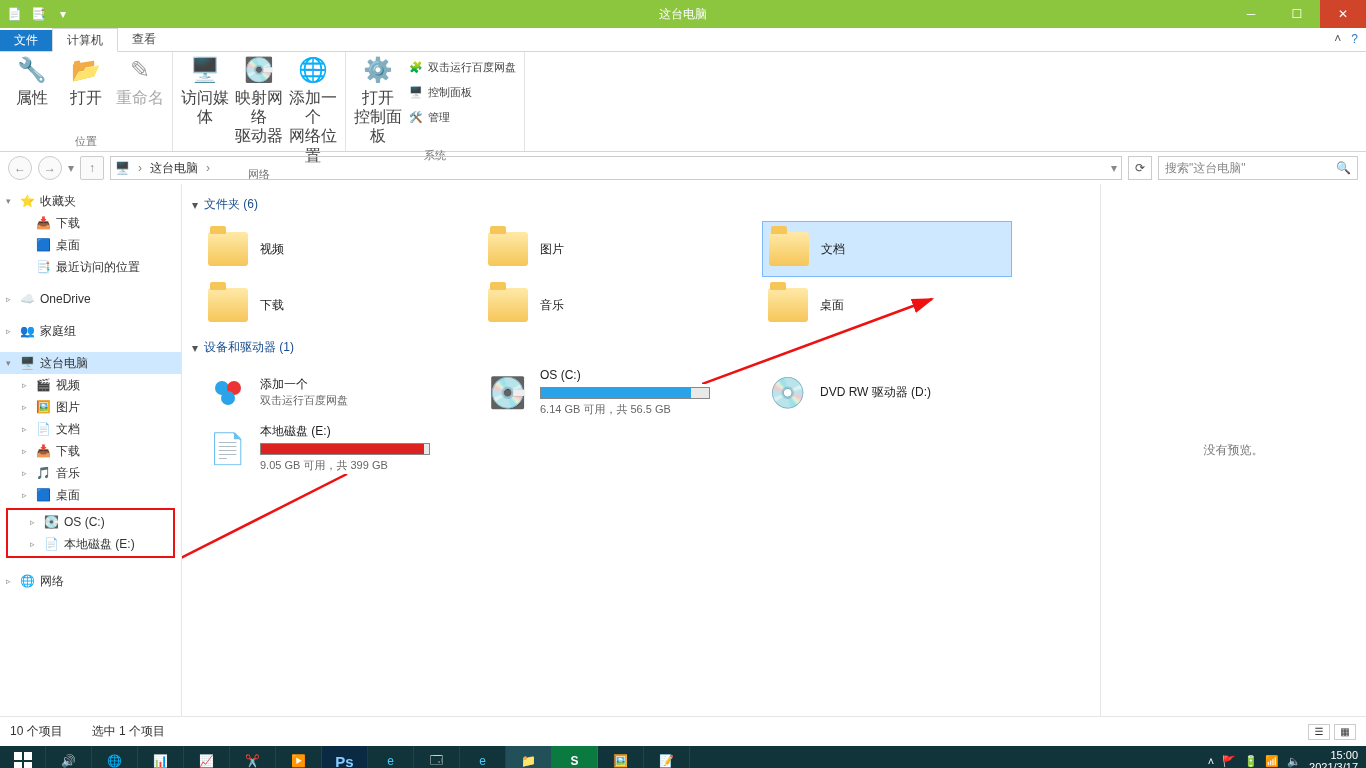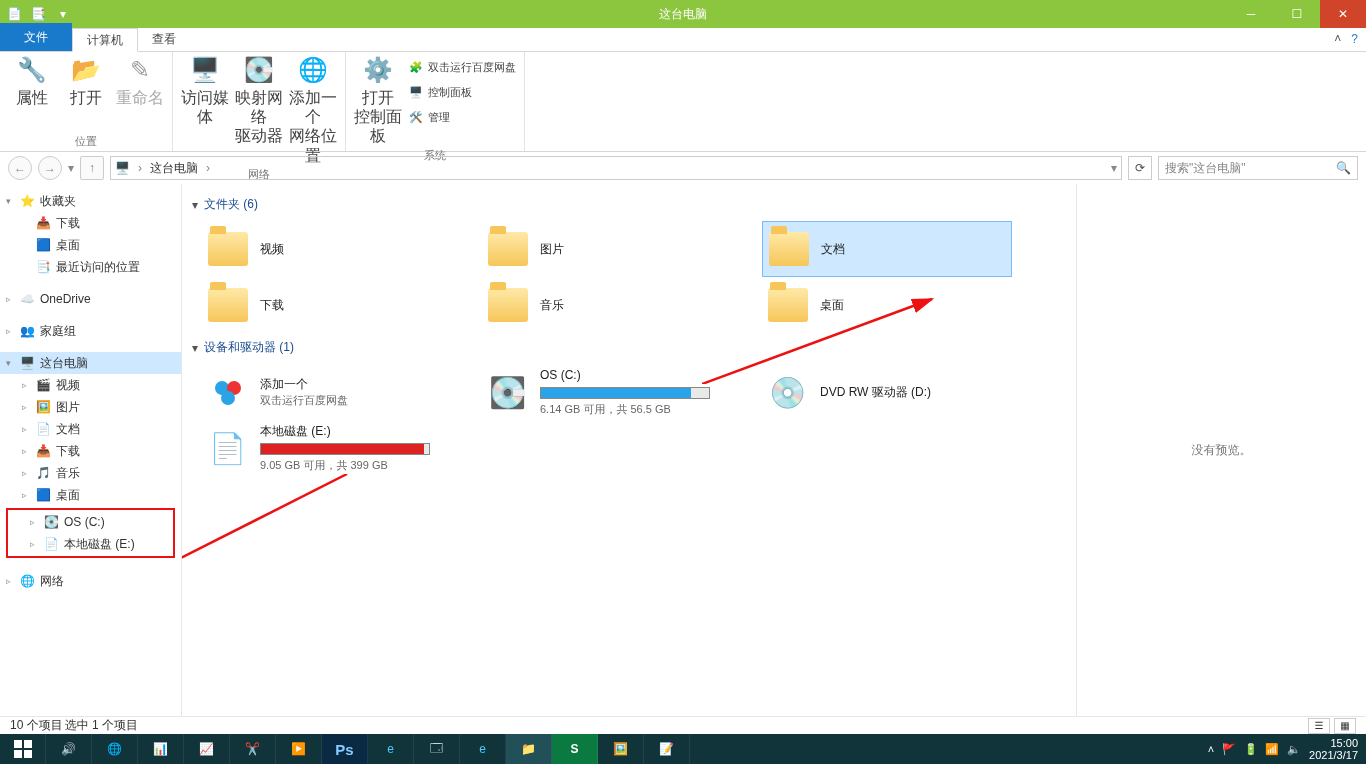--- a/index.html
+++ b/index.html
@@ -9,21 +9,21 @@
 .titlebar { height:28px; background:#8cc63f; display:flex; align-items:center; position:relative; }
 .titlebar .qat { display:flex; gap:6px; padding:0 6px; }
 .titlebar .qat span { width:18px; height:18px; display:flex; align-items:center; justify-content:center; }
 .titlebar .title { position:absolute; left:50%; transform:translateX(-50%); color:#fff; font-size:12px; }
 .titlebar .winctl { position:absolute; right:0; display:flex; height:28px; }
 .titlebar .winctl div { width:46px; display:flex; align-items:center; justify-content:center; color:#fff; }
 .titlebar .winctl .close { background:#d0442a; color:#fff; }
 
 
 .ribbontabs { height:24px; background:#fff; display:flex; align-items:flex-end; border-bottom:1px solid #d6d6d6; position:relative; }
-.ribbontabs .filetab { background:#1979ca; color:#fff; height:28px; padding:0 24px; display:flex; align-items:center; }
+.ribbontabs .filetab { background:#1979ca; color:#fff; height:21px; padding:0 14px; display:flex; align-items:center; }
 .ribbontabs .tab { height:24px; padding:0 14px; display:flex; align-items:center; color:#444; }
 .ribbontabs .tab.active { border:1px solid #d6d6d6; border-bottom:1px solid #fff; margin-bottom:-1px; background:#fff; }
 .ribbontabs .help { position:absolute; right:8px; top:4px; display:flex; gap:10px; color:#555; }
 
 
 .ribbon { height:100px; background:#fff; border-bottom:1px solid #d6d6d6; display:flex; }
 .rgroup { border-right:1px solid #e3e3e3; padding:2px 8px 0 8px; display:flex; flex-direction:column; justify-content:space-between; }
 .rgroup .row { display:flex; gap:6px; }
 .rgroup .big { width:48px; display:flex; flex-direction:column; align-items:center; gap:2px; cursor:default; }
 .rgroup .big .bicon { width:32px; height:32px; display:flex; align-items:center; justify-content:center; font-size:24px; }
@@ -64,23 +64,23 @@
 .tile .ticon{ width:44px; height:44px; display:flex; align-items:center; justify-content:center; font-size:30px;}
 .tile .tlbl{ font-size:12px; color:#222;}
 .drive .tlbl{ line-height:1.4; }
 .drive .bar{ width:170px; height:12px; border:1px solid #888; background:#e9e9e9; margin:3px 0; position:relative;}
 .drive .bar .fill{ position:absolute; left:0; top:0; bottom:0; }
 .drive .sub{ font-size:11px; color:#666;}
 .folderIcon{ width:40px; height:34px; background:linear-gradient(#ffe9a8,#f6c659); border-radius:3px; position:relative;}
 .folderIcon::before{content:"";position:absolute;top:-6px;left:2px;width:16px;height:8px;background:#f6c659;border-radius:2px 2px 0 0;}
 .arrow{ position:absolute; pointer-events:none; }
 
-.preview { width:290px; border-left:1px solid #e6e6e6; display:flex; align-items:center; justify-content:center; color:#777; font-size:12px;}
-
-.status { height:18px; border-top:1px solid #e6e6e6; display:flex; align-items:center; padding:0 10px; gap:2px; font-size:12px; color:#333;}
+.preview { width:266px; border-left:1px solid #e6e6e6; display:flex; align-items:center; justify-content:center; color:#777; font-size:12px;}
+
+.status { height:30px; border-top:1px solid #e6e6e6; display:flex; align-items:center; padding:0 10px; gap:29px; font-size:12px; color:#333;}
 .status .right{ margin-left:auto; display:flex; gap:4px;}
 .status .vbtn{ width:22px; height:16px; border:1px solid #ccc; display:flex; align-items:center; justify-content:center; font-size:10px;}
 
 
 .taskbar { height:30px; background:#11343a; display:flex; align-items:center; color:#fff; }
 .taskbar .tb { width:46px; height:30px; display:flex; align-items:center; justify-content:center; border-right:1px solid rgba(255,255,255,.08);}
 .taskbar .tb.active{ background:#225058; }
 .taskbar .tray{ margin-left:auto; display:flex; align-items:center; gap:8px; padding:0 8px; font-size:11px;}
 .taskbar .tray .clock{ text-align:right; line-height:1.1;}
 

